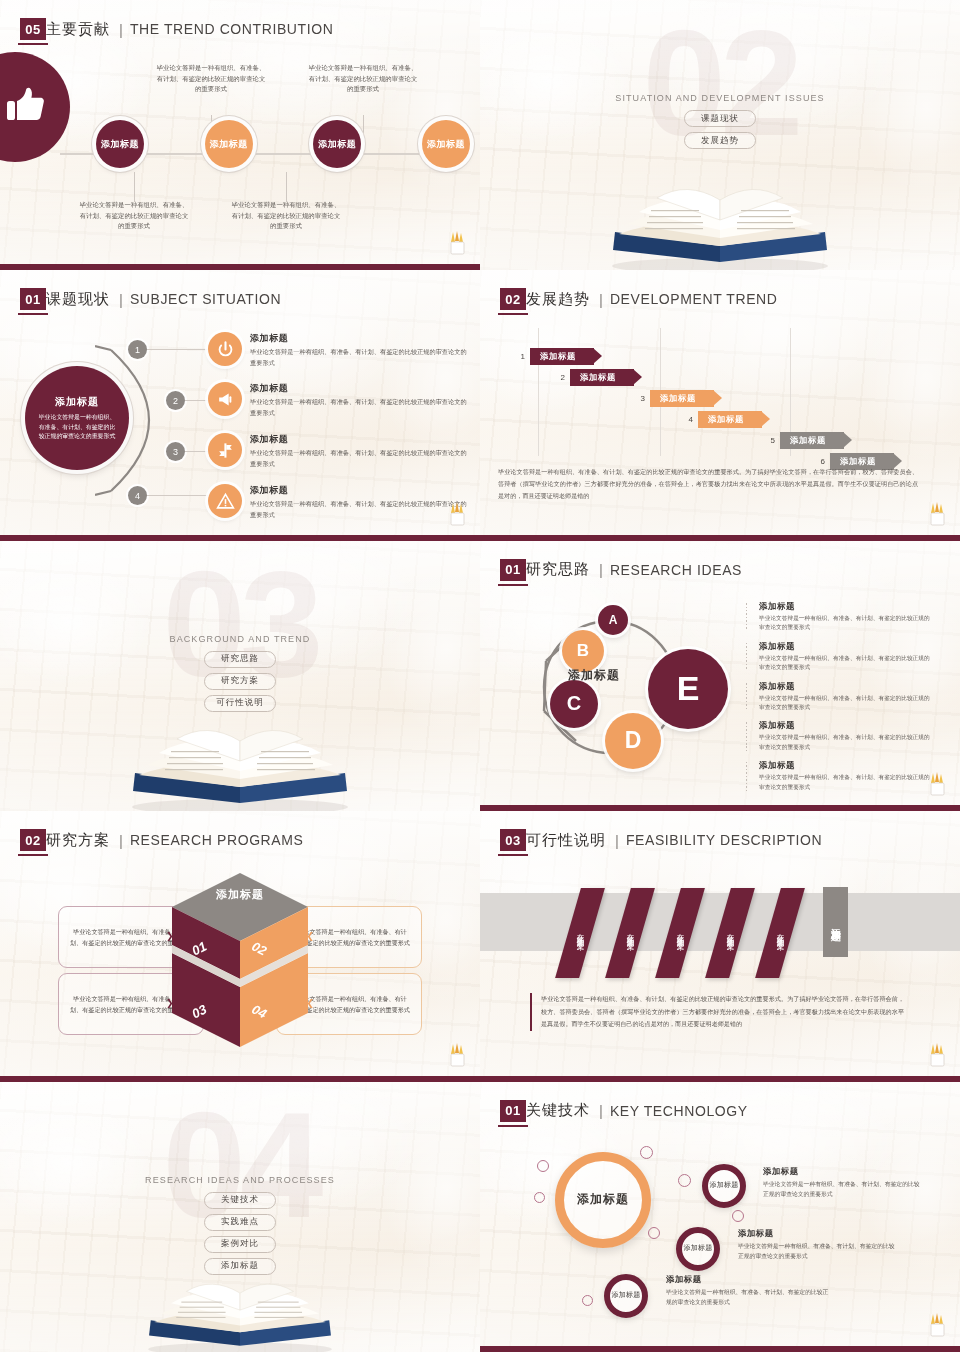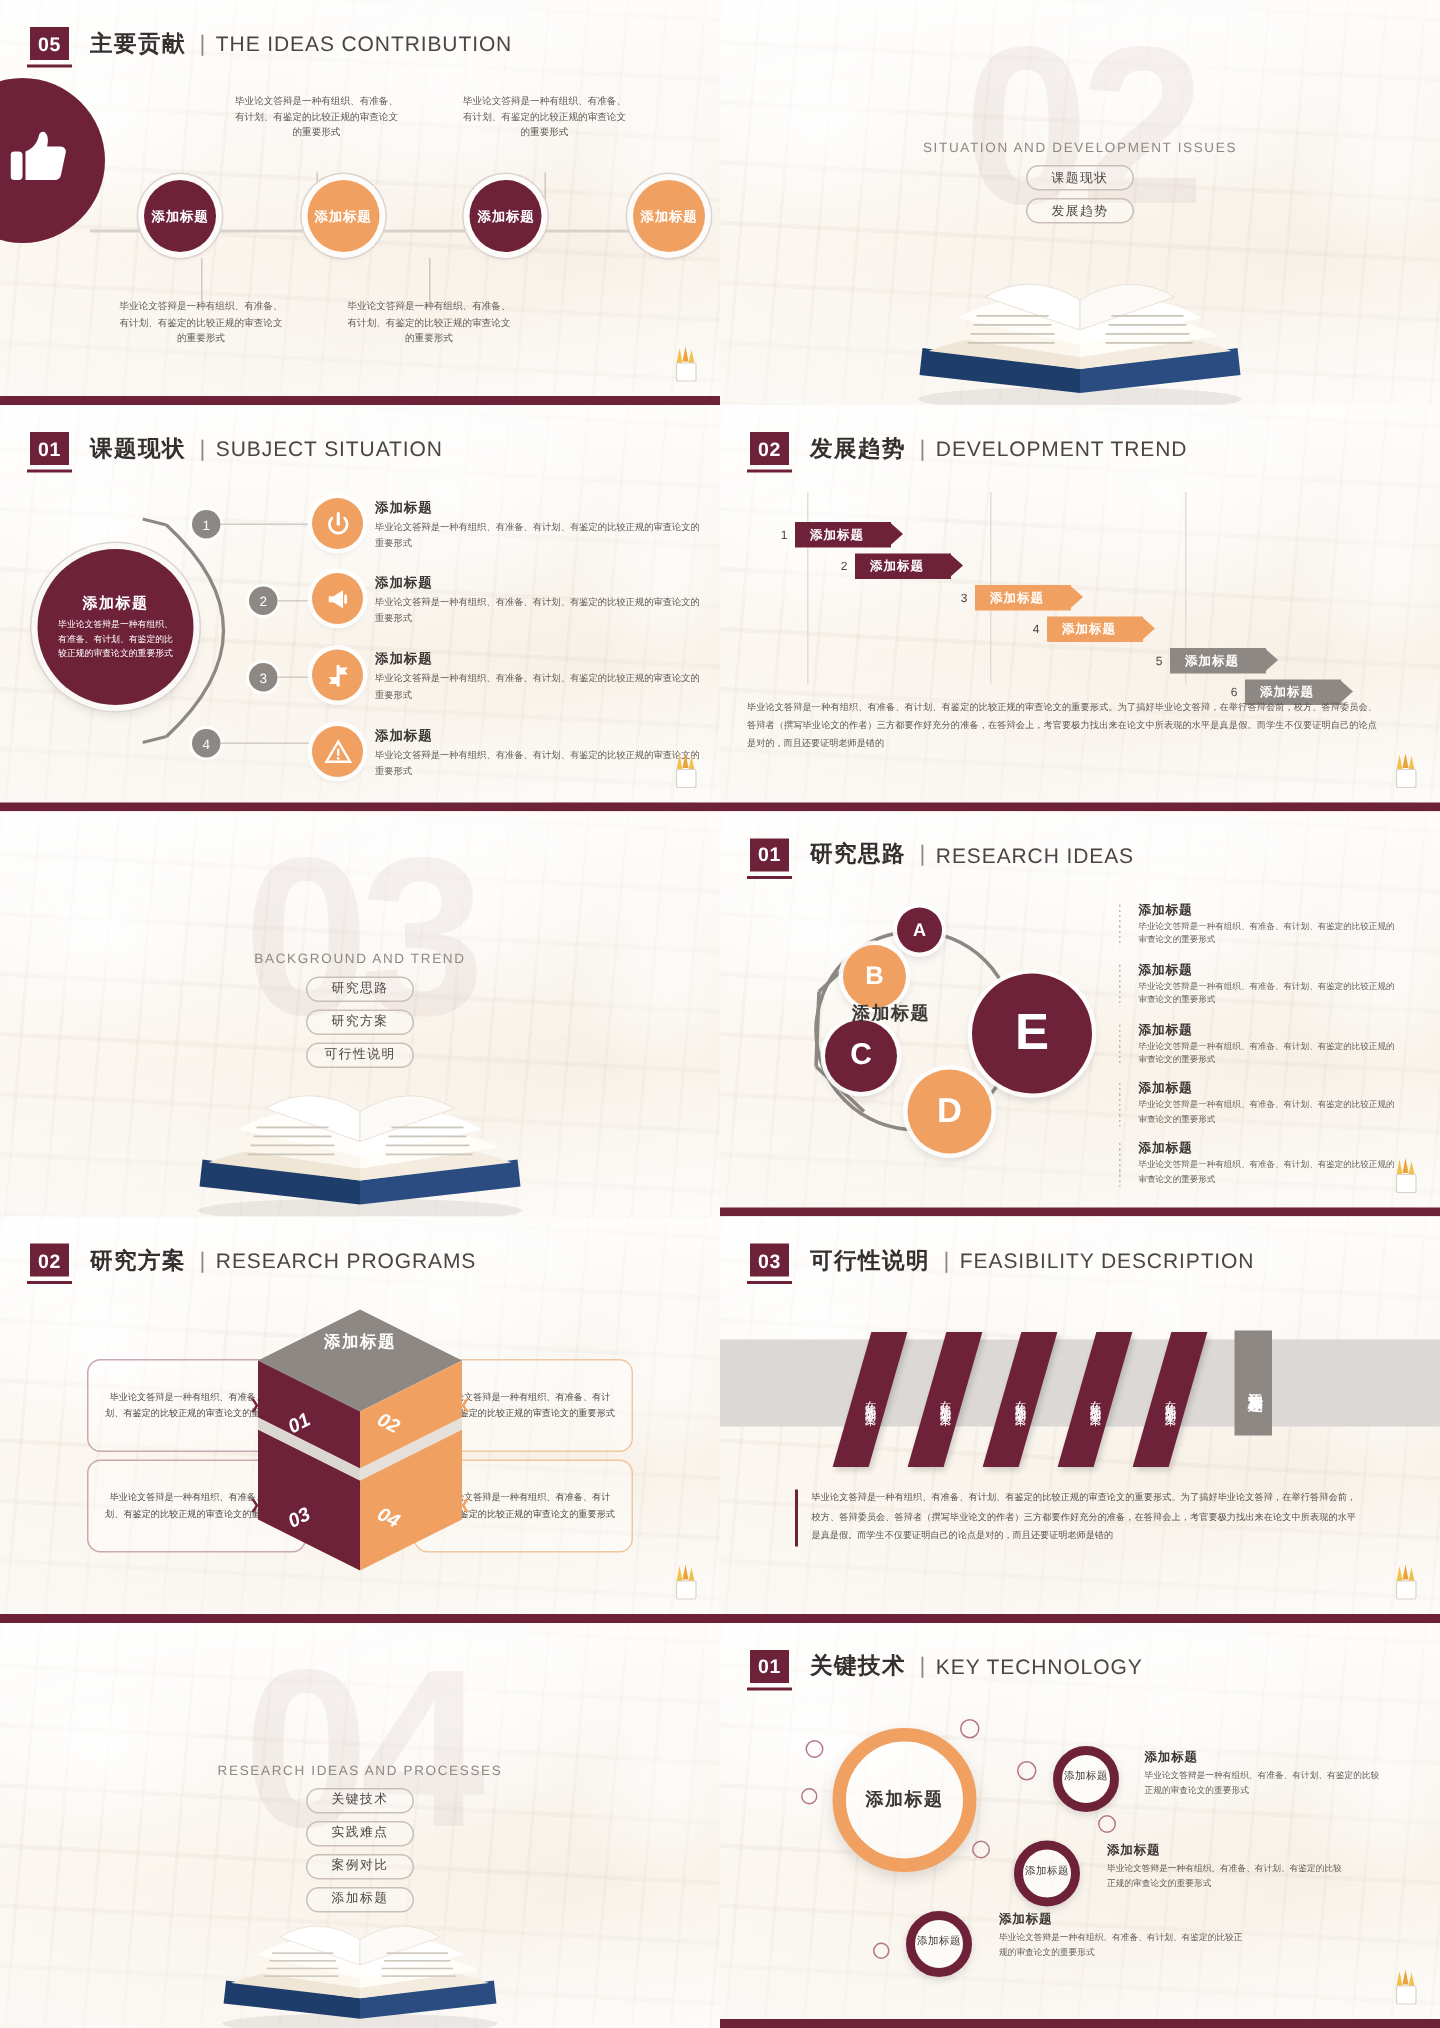--- a/index.html
+++ b/index.html
@@ -46,21 +46,21 @@
   
   .hdr { position: absolute; left: 20px; top: 12px; right: 20px; height: 34px; display: flex; align-items: center; }
   .badge {
     width: 26px; height: 22px; background: #6e2239; color: #fff;
     font-size: 13px; font-weight: bold; display: flex; align-items: center; justify-content: center;
     letter-spacing: .5px; position: relative;
   }
   .badge::after{
     content:""; position:absolute; left:-2px; right:-2px; bottom:-5px; height:2px; background:#6e2239;
   }
-  .hdr-cn { margin-left: 14px; font-size: 15px; font-weight: bold; color: #33302f; letter-spacing: 1px; }
+  .hdr-cn { font-size: 15px; font-weight: normal; color: #33302f; letter-spacing: 1px; }
   .hdr-div { margin: 0 7px 0 9px; color: #8b8784; font-size: 15px; font-weight: 300; }
   .hdr-en { font-size: 14px; color: #4a4644; letter-spacing: .6px; }
   .hdr-rule { position:absolute; right:16px; bottom:4px; width:96px; height:2px; background: linear-gradient(90deg,#e8cfd6,#f4e6e9); }
 
   
   .ts { position:absolute; inset:0; }
   .ts .ghost {
     position:absolute; left:50%; top:12px; transform:translateX(-50%);
     font-size:150px; font-weight:bold; color:rgba(150,110,110,.09); line-height:.95;
     font-family:"Liberation Sans", sans-serif; letter-spacing:-6px;
@@ -204,21 +204,21 @@
 <body>
 
 <div class="deck">
 
   <div class="slide">
     <div class="bg"></div>
     <div class="hdr">
       <div class="badge">05</div>
       <div class="hdr-cn">主要贡献</div>
       <div class="hdr-div">|</div>
-      <div class="hdr-en">THE IDEAS CONTRIBUTION</div>
+      <div class="hdr-en">THE TREND CONTRIBUTION</div>
     </div>
     <div class="hdr-rule"></div>
 
     <div class="thumb-circle">
       <svg class="thumb-glyph" viewBox="0 0 40 44">
         <path fill="#ffffff" d="M10 16c5-2 8-6 9-11 .4-2 3-3 4.4-1.3 1.6 1.9 2 5 1 9h9c2.3 0 3.9 2 3.4 4.1l-3.2 15C33.2 33.6 31.6 35 29.6 35H10z"></path>
         <rect x="0" y="16" width="8" height="19" rx="2.6" fill="#ffffff"></rect>
       </svg>
     </div>
 

